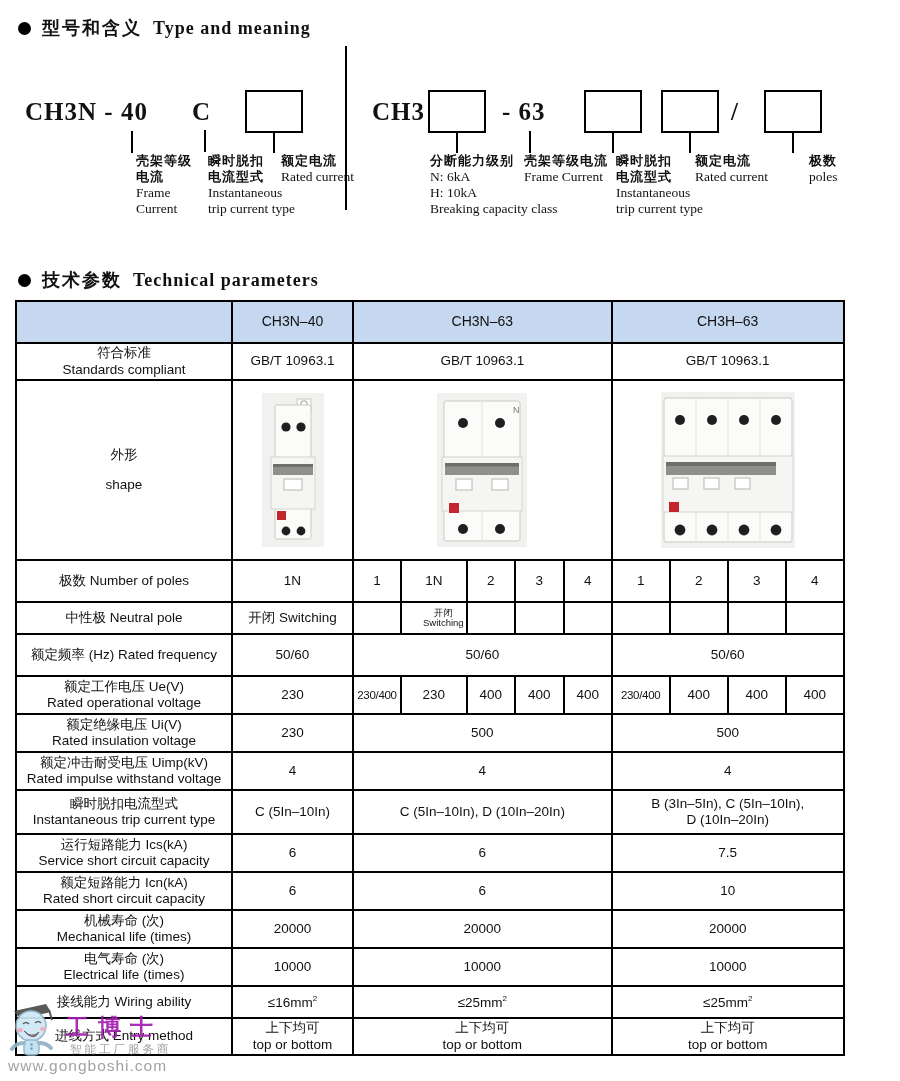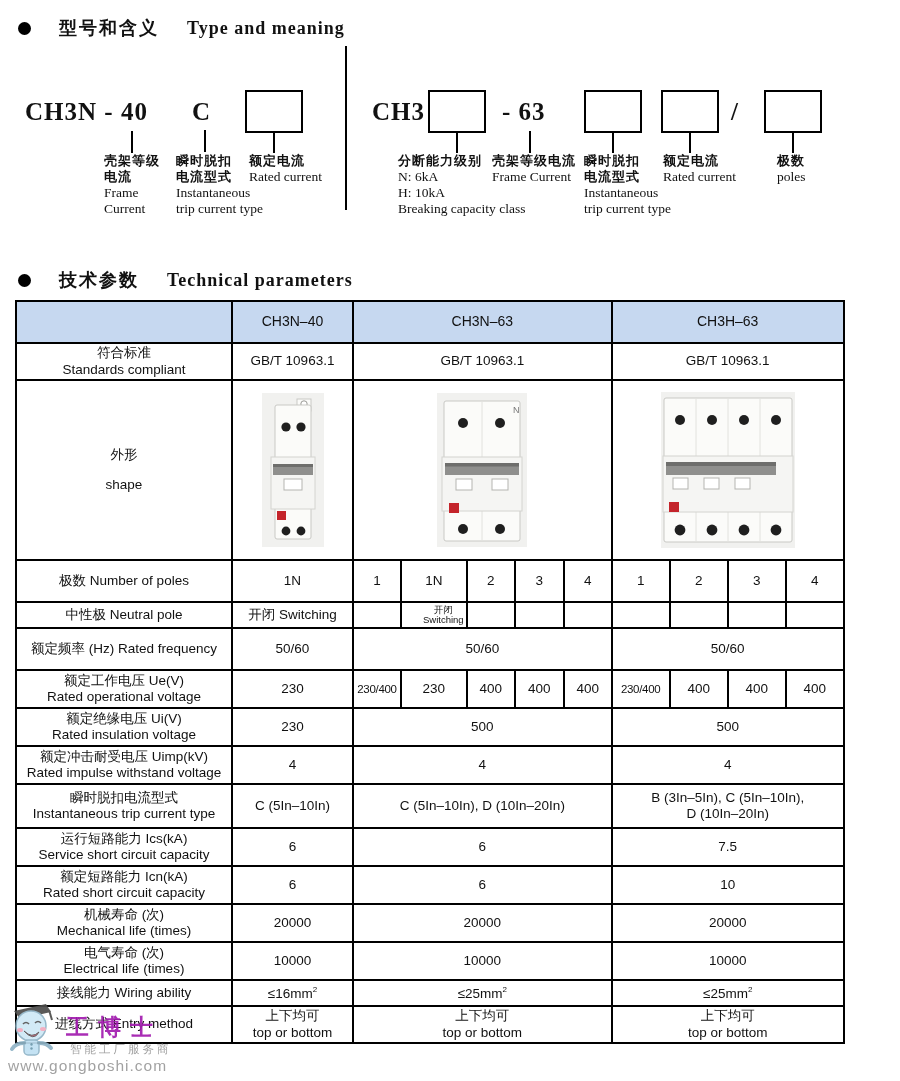--- a/index.html
+++ b/index.html
@@ -2,39 +2,39 @@
 <html><head>
 <meta charset="utf-8">
 <style>
   * { margin:0; padding:0; box-sizing:border-box; }
   body { background:#fff; }
   .page {
     position:relative; width:900px; height:1081px; background:#fff;
     font-family:"Liberation Sans", sans-serif; color:#111; overflow:hidden;
   }
   
-  .heading { position:absolute; display:flex; align-items:center; gap:28px; }
+  .heading { position:absolute; display:flex; align-items:center; gap:11px; }
   .bullet { width:13px; height:13px; border-radius:50%; background:#000; flex:0 0 auto; }
   .heading .zh { font-size:18px; font-weight:bold; letter-spacing:2px; }
   .heading .en { font-family:"Liberation Serif", serif; font-weight:bold; font-size:18px; letter-spacing:1px; }
   
   .model { position:absolute; font-family:Liberation Serif, serif; font-weight:bold; font-size:25px; letter-spacing:1px; white-space:nowrap; }
   .mbox { position:absolute; width:58px; height:43px; border:2px solid #000; background:#fff; }
   .tick { position:absolute; width:2px; background:#000; }
   .vdivider { position:absolute; width:2px; background:#000; }
-  .dlabel { position:absolute; font-size:13px; line-height:16px; white-space:nowrap; }
+  .dlabel { position:absolute; font-size:13px; line-height:16px; white-space:nowrap;margin-left:32px; }
   .dlabel span { display:block; }
   .dlabel .zh { font-weight:bold; letter-spacing:1px; }
   .dlabel .en { font-family:"Liberation Serif", serif; font-size:13.5px; }
   
   table.t { border-collapse:collapse; table-layout:fixed; position:absolute; left:15px; top:300px; background:#fff; }
   .t td { border:2px solid #000; text-align:center; vertical-align:middle; padding:0 2px; font-size:13.5px; line-height:1.22; overflow:hidden; }
   .t td span { display:block; }
   .t .hdr { background:#c6d8f0; font-size:14px; }
-  .h24 td { height:42px; } .h26 td { height:26px; } .h37 td { height:37px; }
+  .h24 td { height:42px; } .h26 td { height:32px; } .h37 td { height:37px; }
   .h38 td { height:38px; } .h44 td { height:44px; } .h180 td { height:180px; }
   .t .sm { font-size:11.5px; letter-spacing:-0.3px; }
   .t .tiny { font-size:9.5px; line-height:1.1;padding-left:21px; }
   .t .long { font-size:12.5px; letter-spacing:-0.2px; }
   .t sup { font-size:8px; vertical-align:super; }
   .shape-gap { margin-top:14px; }
   .photo { display:inline-block; vertical-align:middle; }
   
   .wm { position:absolute; left:0; top:996px; width:240px; height:82px; z-index:5; opacity:.92; }
   .wm-brand { position:absolute; left:66px; top:16px; font-family:"Liberation Serif", serif; font-weight:bold; font-size:23px; color:#a21caf; letter-spacing:9px; }

